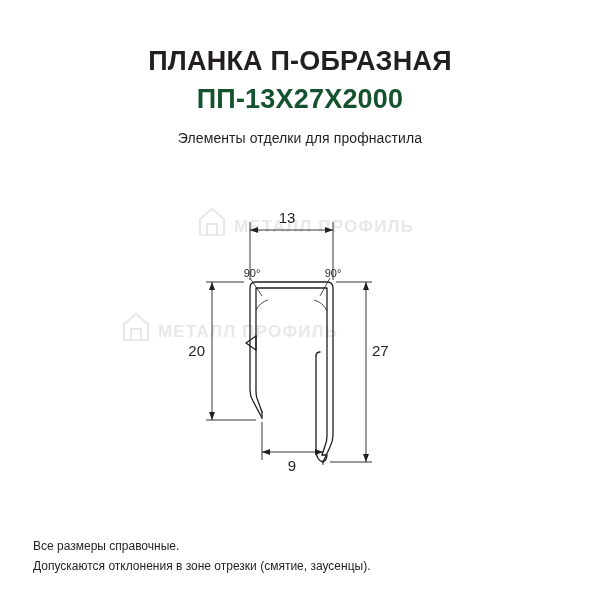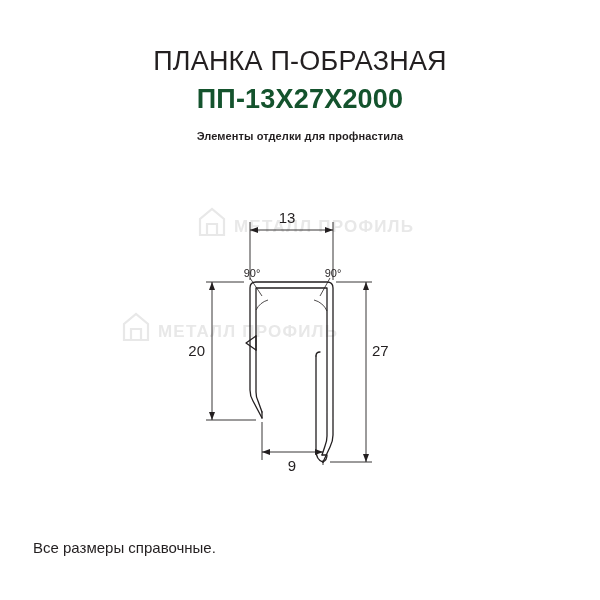--- a/index.html
+++ b/index.html
@@ -25,37 +25,37 @@
   
   .header {
     position: absolute;
     left: 0;
     top: 46px;
     width: 600px;
     text-align: center;
   }
   .title-1 {
     font-size: 27px;
-    font-weight: normal;
+    font-weight: bold;
     letter-spacing: 0.2px;
     line-height: 1.18;
     color: #231f20;
     margin: 0;
   }
   .title-2 {
     font-size: 27px;
     font-weight: bold;
     letter-spacing: 0.2px;
     line-height: 1.18;
     color: #14532d;
     margin: 6px 0 0 0;
   }
   .subtitle {
-    font-size: 11px;
-    font-weight: bold;
+    font-size: 14px;
+    font-weight: normal;
     color: #231f20;
     margin: 14px 0 16px 0;
     letter-spacing: 0.1px;
   }
 
   
   .drawing {
     position: absolute;
     left: 0;
     top: 160px;
@@ -80,21 +80,21 @@
 
   
   .footer {
     position: absolute;
     left: 33px;
     top: 538px;
     width: 540px;
   }
   .footer p {
     margin: 0 0 4px 0;
-    font-size: 15px;
+    font-size: 12px;
     color: #231f20;
     line-height: 1.35;
   }
 </style>
 </head>
 <body>
 
 <div class="page">
 
   <div class="header">
@@ -203,15 +203,16 @@
         <path d="M314,140 A20,20 0 0,1 327,151"></path>
         <line x1="320" y1="136" x2="330" y2="118"></line>
       </g>
       <text x="333" y="117" text-anchor="middle" font-family="Liberation Sans, sans-serif" font-size="11" fill="#231f20">90°</text>
 
     </svg>
   </div>
 
   <div class="footer">
     <p>Все размеры справочные.</p>
+    <p>Допускаются отклонения в зоне отрезки (смятие, заусенцы).</p>
   </div>
 
 </div>
 
 </body></html>

